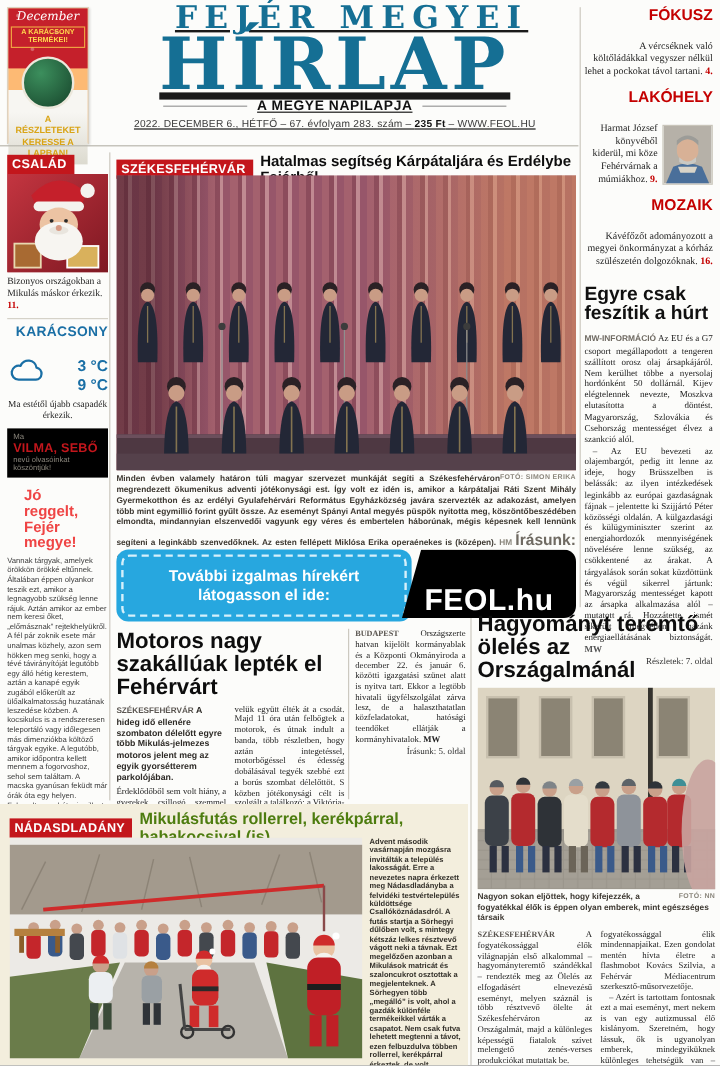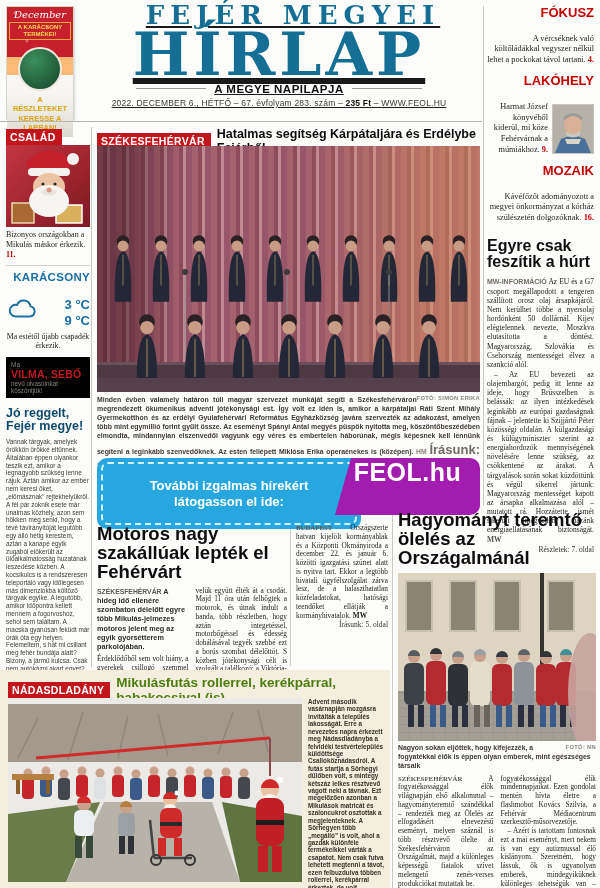--- a/index.html
+++ b/index.html
@@ -59,21 +59,21 @@
   .small-cap{font-family:"Liberation Serif",serif;font-size:8px;line-height:1.25;color:#1c1c1c;margin-top:3px;}
   .lr-div{border-top:1px solid #d5d2c8;margin:5px 0;}
   .wx-head{color:#1a6fa5;font-weight:bold;font-size:11.5px;text-align:right;letter-spacing:.3px;}
   .wx-row{display:flex;align-items:flex-start;margin-top:14px;}
   .wx-temps{flex:1;text-align:right;color:#1a6fa5;font-weight:bold;font-size:13px;line-height:1.25;}
   .wx-note{font-family:"Liberation Serif",serif;font-size:7.8px;text-align:center;line-height:1.25;margin-top:2px;}
   .nameday{background:#000000;padding:4px 5px;margin-top:6px;}
   .nd-pre{font-size:6.5px;color:#8a867c;}
   .nd-names{color:#c3161c;font-weight:bold;font-size:10.5px;letter-spacing:.2px;}
   .nd-suf{font-size:6.3px;color:#8a867c;}
-  .greet-title{color:#0c4a6e;font-weight:bold;font-size:12.5px;line-height:1.05;margin:9px 0 5px;}
+  .greet-title{color:#ef4444;font-weight:bold;font-size:12.5px;line-height:1.05;margin:9px 14px 5px;}
   .greet-body{font-size:6.4px;line-height:1.22;color:#3a3a3a;text-align:left;}
   .author{margin-top:6px;font-weight:bold;font-size:7px;color:#8a867c;letter-spacing:.4px;}
   .email{font-size:7.5px;color:#4a4a4a;}
   .barcode-wrap{margin-top:4px;width:80px;}
   .barcode-top{text-align:right;font-size:5px;color:#333;letter-spacing:2px;}
   .barcode{height:20px;background:repeating-linear-gradient(90deg,#000 0 2px,#fff 2px 3px,#000 3px 4px,#fff 4px 7px,#000 7px 8px,#fff 8px 11px);}
   .barcode-bottom{font-size:5px;color:#333;letter-spacing:1.5px;}
   
   .lead-bar{left:97px;top:127px;width:383px;display:flex;align-items:center;}
   .lead-head{font-weight:bold;font-size:12.5px;margin-left:6px;color:#0d0d0d;}
@@ -81,27 +81,27 @@
   .curtain{position:absolute;inset:0;
      background:repeating-linear-gradient(90deg,#a4616e 0 6px,#8c4c5c 6px 10px,#c08a92 10px 13px,#97566a 13px 19px);}
   .curtain-warm{position:absolute;inset:0;
      background:linear-gradient(90deg,rgba(64,23,34,.5) 0 8%,rgba(64,23,34,0) 22%,rgba(0,0,0,0) 55%,rgba(222,148,90,.45) 85%);}
   .lead-cap{left:97px;top:395px;width:383px;font-weight:bold;font-size:6.9px;line-height:1.32;
      color:#3d3831;text-align:justify;}
   .cap-sig{color:#8a867c;} .cap-more{font-weight:bold;color:#6f6a62;font-size:13px;}
   .cap-credit{color:#8a867c;font-size:5.8px;text-transform:uppercase;letter-spacing:.3px;float:right;}
   
   .banner{left:97px;top:458px;width:383px;height:57px;}
-  .banner-blue{position:absolute;left:0;top:0;width:246px;height:71px;background:#27a7df;border-radius:10px;padding-left:18px;}
+  .banner-blue{position:absolute;left:0;top:0;width:246px;height:60px;background:#27a7df;border-radius:10px;}
   .banner-blue-in{position:absolute;inset:4px;border:2px dashed #d6f0fb;border-radius:7px;
      display:flex;flex-direction:column;align-items:center;justify-content:center;color:#fff;
      font-weight:bold;font-size:13px;line-height:1.2;text-align:center;}
-  .banner-orange{position:absolute;left:238px;top:0;width:145px;height:57px;background:#a21caf;
+  .banner-orange{position:absolute;left:238px;top:0;width:145px;height:57px;background:#000000;
      border-radius:0 10px 10px 0;clip-path:polygon(16px 0,100% 0,100% 100%,0 100%);
-     display:flex;align-items:flex-start;justify-content:center;}
+     display:flex;align-items:flex-end;justify-content:center;}
   .banner-brand{color:#fff;font-weight:bold;font-size:25px;letter-spacing:.5px;}
   
   .story-h2{font-weight:bold;font-size:18.5px;line-height:1.04;color:#0d0d0d;margin:0 0 5px;}
   .story-h2.light{font-weight:normal;font-size:15px;}
   .body-serif{font-family:"Liberation Serif",serif;font-size:7.3px;line-height:1.2;text-align:justify;color:#1c1c1c;}
   .cols2{column-count:2;column-gap:7px;}
   .lead-p{font-family:"Liberation Sans",sans-serif;font-weight:bold;font-size:7.3px;line-height:1.25;color:#2e2b27;margin:0 0 4px;}
   .kick{font-weight:bold;color:#5a5550;font-size:6.8px;}
   .motoros{left:97px;top:524px;width:190px;}
   .szunet{left:296px;top:524px;width:92px;}

